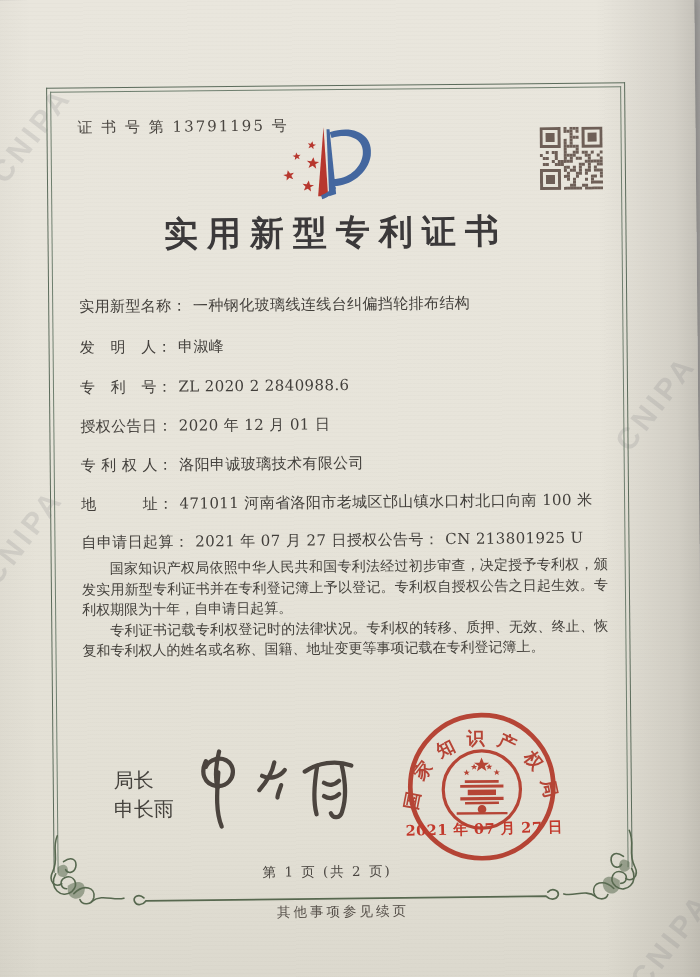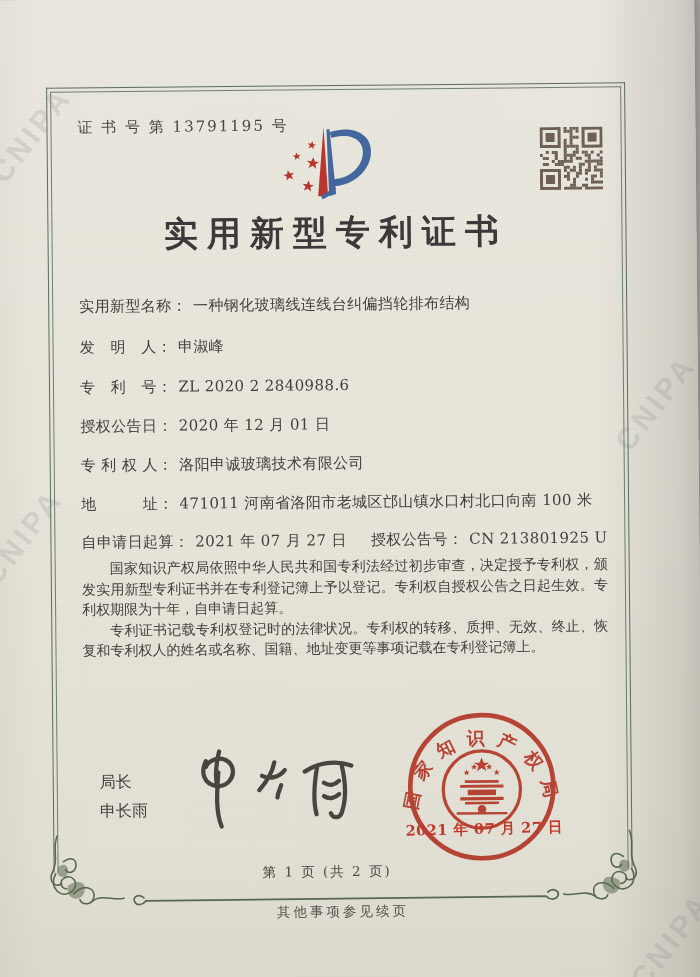--- a/index.html
+++ b/index.html
@@ -30,25 +30,25 @@
     border-top:1px solid #6f7f6f;border-left:1px solid #6f7f6f;border-right:1px solid #6f7f6f;}
   .bottom-ornament{position:absolute;left:47px;top:828px;}
   .cert-no{position:absolute;left:88px;top:119px;font-size:15px;letter-spacing:2px;color:#4a4641;}
   .logo{position:absolute;left:268px;top:127px;}
   .qr{position:absolute;left:550px;top:132px;}
   .title{position:absolute;left:57px;top:213px;width:577px;text-align:center;
     font-size:34px;font-weight:700;letter-spacing:9px;color:#3b393a;}
   .row{position:absolute;left:88px;width:540px;font-size:15px;color:#423f3b;
     letter-spacing:.4px;white-space:nowrap;}
   .row .val{margin-left:6px;}
-  .row .pair2{margin-left:24px;}
+  .row .pair2{}
   .paras{position:absolute;left:88px;top:559px;width:526px;font-size:14px;
     line-height:20.5px;color:#45423d;text-align:justify;}
   .paras p{margin:0;text-indent:2em;}
-  .signer{position:absolute;left:104px;top:768px;font-size:16px;color:#45423d;line-height:29px;}
+  .signer{position:absolute;left:118px;top:768px;font-size:20px;color:#45423d;line-height:29px;font-family:Liberation Mono, monospace;}
   .signature{position:absolute;left:195px;top:740px;}
   .seal{position:absolute;left:406px;top:711px;mix-blend-mode:multiply;}
   .seal-date{position:absolute;left:404px;top:824px;width:168px;text-align:center;
     font-size:14.5px;letter-spacing:.5px;color:#c2392c;font-weight:700;transform:rotate(-1deg);}
   .page-footer{position:absolute;left:57px;top:866px;width:577px;text-align:center;
     font-size:13.5px;letter-spacing:2px;color:#4a4641;transform:translateX(-15px);}
   .cont-note{position:absolute;left:280px;top:906px;font-size:13.5px;letter-spacing:3px;color:#56504a;}
 </style>
 </head>
 <body>

